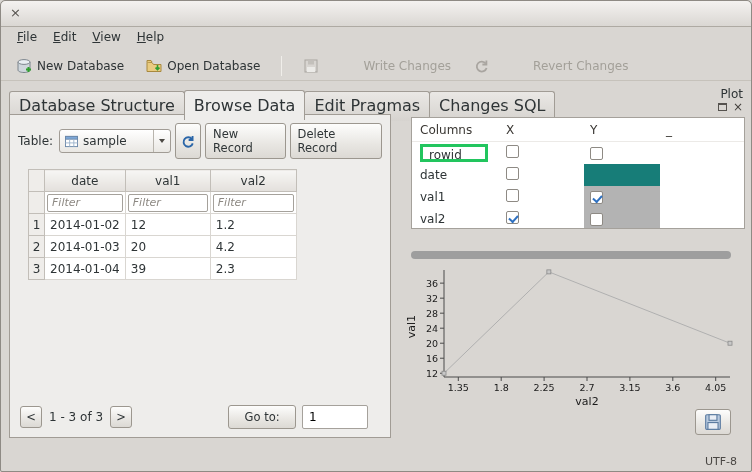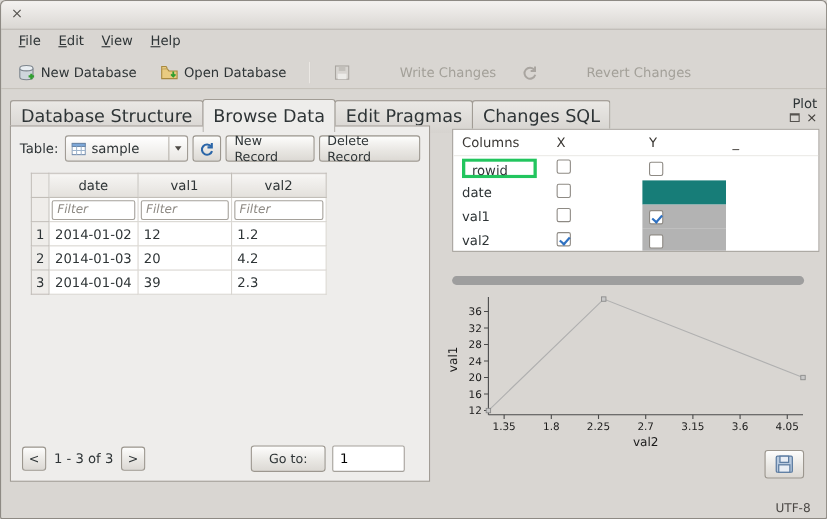--- a/index.html
+++ b/index.html
@@ -48,21 +48,21 @@
   .controls { display:flex; align-items:center; gap:4px; padding:8px 8px 0 8px; }
   .ctl-label { margin-right:2px; }
   .combo { width:118px; height:24px; border:1px solid #a19c95; border-radius:3px;
     background:linear-gradient(#ffffff,#e9e7e3); display:flex; align-items:center; padding-left:5px; position:relative; }
   .combo .cicon { width:13px; height:13px; margin-right:5px; }
   .combo .chev { position:absolute; right:0; top:0; width:17px; height:100%;
     border-left:1px solid #b8b4ad; display:flex; align-items:center; justify-content:center; }
   .combo .chev i { width:0; height:0; border-left:3.5px solid transparent;
     border-right:3.5px solid transparent; border-top:4px solid #4c4944; }
   .btn { display:inline-flex; align-items:center; justify-content:center;
-    border:1px solid #9c978f; border-radius:3px; height:24px; padding:2px 7px;
+    border:1px solid #9c978f; border-radius:3px; height:36px; padding:2px 7px;
     background:linear-gradient(#fdfdfc,#e8e6e2 60%,#dcd9d4); font-size:11.5px; color:#2e3436; }
   .btn-sq { width:28px; padding:0; }
 
   
   .grid { border-collapse:collapse; margin:10px 0 0 18px; background:#fff;
     border:1px solid #b3afa8; table-layout:fixed; }
   .grid th, .grid td { border:1px solid #d9d6d1; font-weight:normal; font-size:12px;
     height:22px; padding:0 5px; text-align:left; overflow:hidden; white-space:nowrap; }
   .grid thead th { background:linear-gradient(#f7f6f4,#e3e0dc); border-color:#c2beb8;
     text-align:center; }

